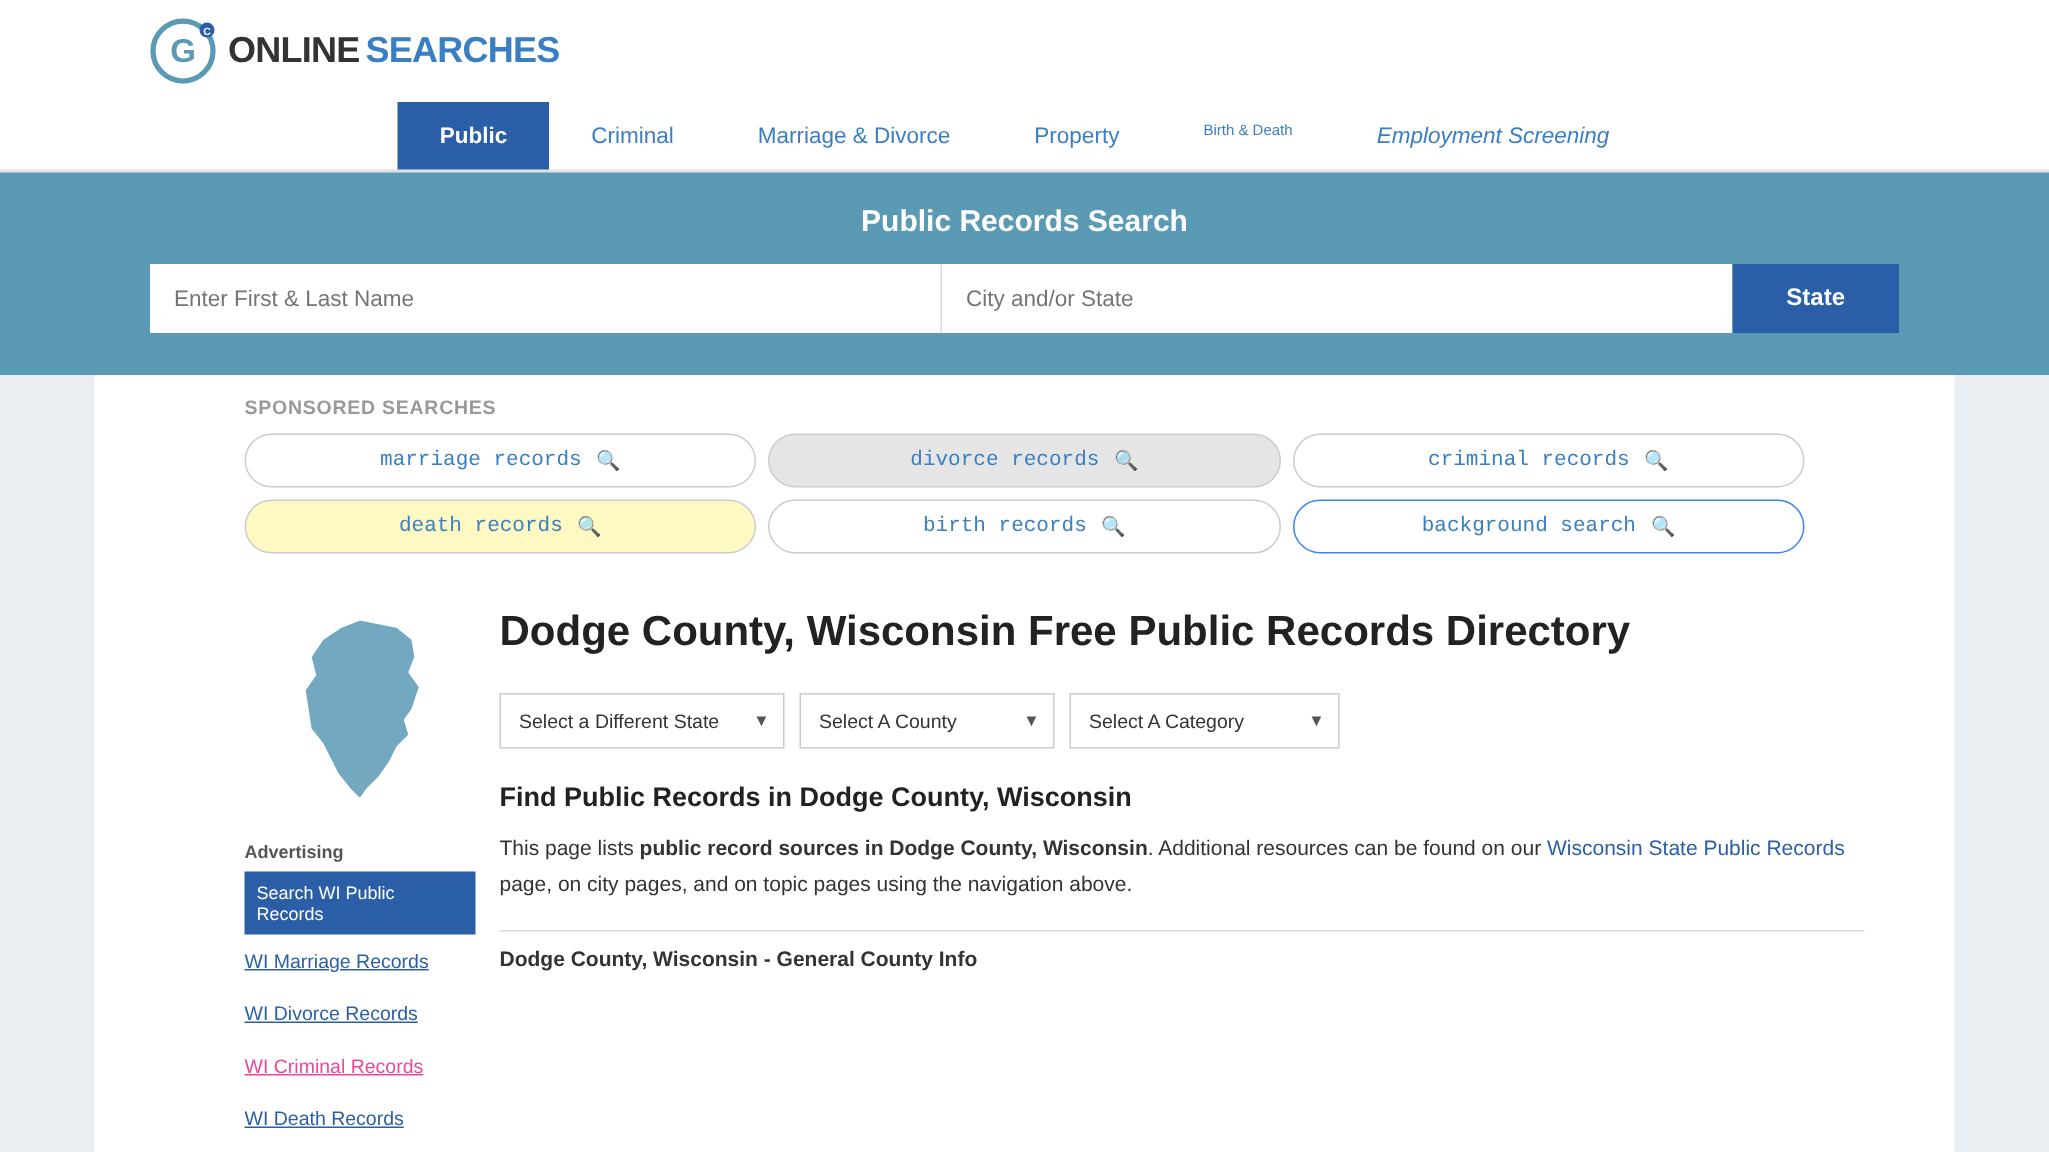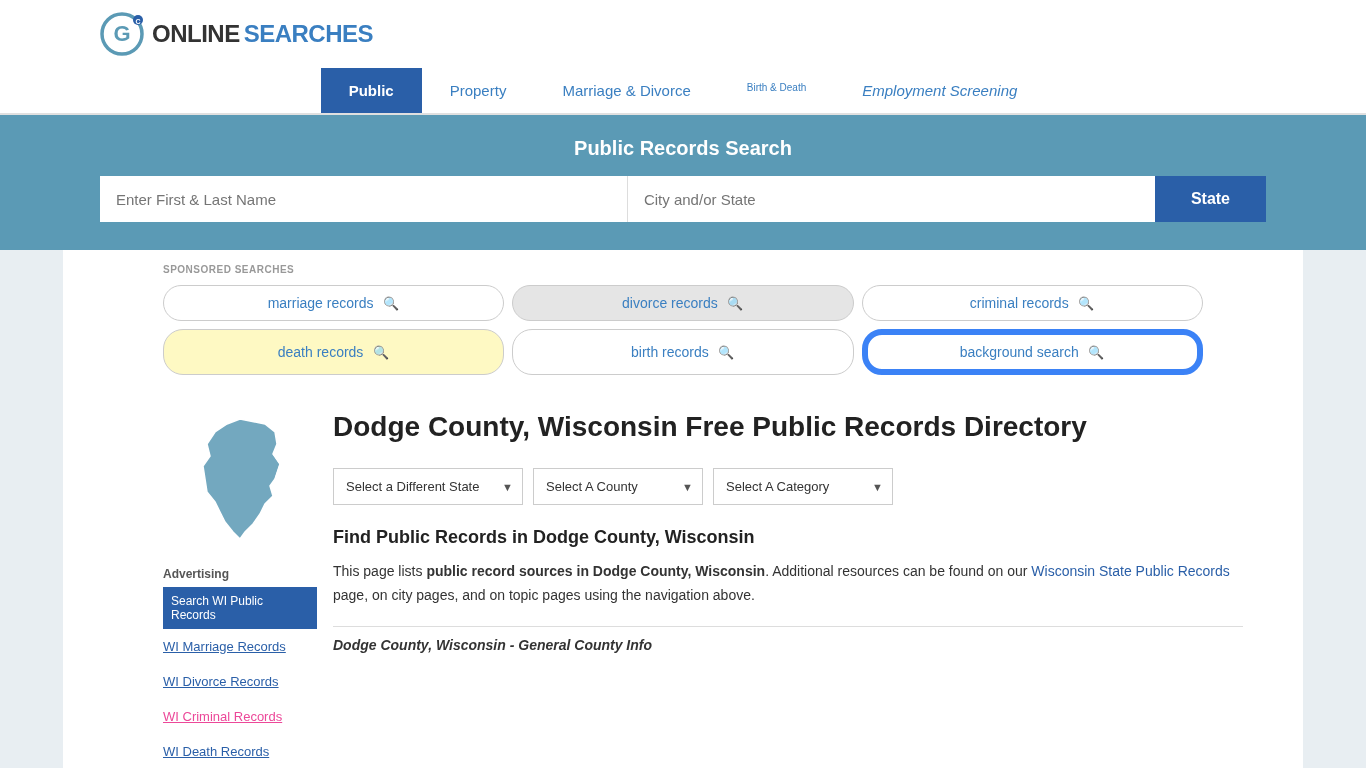--- a/index.html
+++ b/index.html
@@ -24,61 +24,62 @@
     </svg>
     <div style="display:flex; align-items:baseline; gap:0;">
       <span style="font-size:24px; font-weight:900; color:#333; letter-spacing:-0.5px;">ONLINE</span>
       <span style="font-size:24px; font-weight:900; color:#3a7fc1; letter-spacing:-0.5px; margin-left:4px;">SEARCHES</span>
     </div>
   </div>
 </div>
 
 <div style="background:#fff; display:flex; justify-content:center; border-bottom:2px solid #e0e0e0;">
   <a style="padding:14px 28px; font-size:15px; color:#fff; background:#2a5fa8; text-decoration:none; font-weight:600;">Public</a>
+  <a style="padding:14px 28px; font-size:15px; color:#3a7fc1; text-decoration:none; font-weight:500;">Criminal</a>
+  <a style="padding:14px 28px; font-size:15px; color:#3a7fc1; text-decoration:none; font-weight:500;">Marriage &amp; Divorce</a>
   <a style="padding:14px 28px; font-size:15px; color:#3a7fc1; text-decoration:none; font-weight:500;">Property</a>
-  <a style="padding:14px 28px; font-size:15px; color:#3a7fc1; text-decoration:none; font-weight:500;">Marriage &amp; Divorce</a>
   <a style="padding:14px 28px; font-size:10px; color:#3a7fc1; text-decoration:none; font-weight:500;">Birth &amp; Death</a>
   <a style="padding:14px 28px; font-size:15px; color:#3a7fc1; text-decoration:none; font-weight:500;font-style:italic;">Employment Screening</a>
 </div>
 
 <div style="background:#5b9ab5; padding:22px 100px 28px;">
   <div style="text-align:center; color:#fff; font-size:20px; font-weight:bold; margin-bottom:16px;">Public Records Search</div>
   <div style="display:flex;">
     <input type="text" style="flex: 1 1 0%; padding: 14px 16px; font-size: 15px; border-top: none; border-bottom: none; border-left: none; border-image: initial; outline: none; color: rgb(170, 170, 170); border-right: 1px solid rgb(221, 221, 221);" placeholder="Enter First &amp; Last Name">
     <input type="text" style="flex: 1 1 0%; padding: 14px 16px; font-size: 15px; border: none; outline: none; color: rgb(170, 170, 170);" placeholder="City and/or State">
     <button style="background:#2a5fa8; color:#fff; border:none; padding:14px 36px; font-size:16px; font-weight:bold; cursor:pointer;">State</button>
   </div>
 </div>
 
 <div style="background:#fff; max-width:1240px; margin:0 auto;">
 
   <div style="padding:14px 100px 14px;">
-    <div style="font-size:10px; color:#999; letter-spacing:0.5px; margin-bottom:10px; font-weight:bold;">SPONSORED SEARCHES</div>
-    <div style="display:grid; grid-template-columns:1fr 1fr 1fr; gap:8px;">
+    <div style="font-size:13px; color:#999; letter-spacing:0.5px; margin-bottom:10px; font-weight:bold;">SPONSORED SEARCHES</div>
+    <div style="display:grid; grid-template-columns:1fr 1fr 1fr; gap:8px;font-family:Liberation Mono, monospace;">
       <div style="border:1px solid #ccc; border-radius:20px; padding:9px 20px; font-size:14px; color:#3a7fc1; display:flex; align-items:center; justify-content:center; gap:10px; cursor:pointer; background:#fff;">
         <span>marriage records</span>
         <span style="color:#555; font-size:13px;">🔍</span>
       </div>
       <div style="border:1px solid #ccc; border-radius:20px; padding:9px 20px; font-size:14px; color:#3a7fc1; display:flex; align-items:center; justify-content:center; gap:10px; cursor:pointer; background:#e5e5e5;">
         <span>divorce records</span>
         <span style="color:#555; font-size:13px;">🔍</span>
       </div>
       <div style="border:1px solid #ccc; border-radius:20px; padding:9px 20px; font-size:14px; color:#3a7fc1; display:flex; align-items:center; justify-content:center; gap:10px; cursor:pointer; background:#fff;">
         <span>criminal records</span>
         <span style="color:#555; font-size:13px;">🔍</span>
       </div>
       <div style="border:1px solid #ccc; border-radius:20px; padding:9px 20px; font-size:14px; color:#3a7fc1; display:flex; align-items:center; justify-content:center; gap:10px; cursor:pointer; background:#fef9c3;">
         <span>death records</span>
         <span style="color:#555; font-size:13px;">🔍</span>
       </div>
       <div style="border:1px solid #ccc; border-radius:20px; padding:9px 20px; font-size:14px; color:#3a7fc1; display:flex; align-items:center; justify-content:center; gap:10px; cursor:pointer; background:#fff;">
         <span>birth records</span>
         <span style="color:#555; font-size:13px;">🔍</span>
       </div>
-      <div style="border:6px solid #3b82f6; border-radius:20px; padding:9px 20px; font-size:14px; color:#3a7fc1; display:flex; align-items:center; justify-content:center; gap:10px; cursor:pointer; background:#fff;">
+      <div style="border:1px solid #3b82f6; border-radius:20px; padding:9px 20px; font-size:14px; color:#3a7fc1; display:flex; align-items:center; justify-content:center; gap:10px; cursor:pointer; background:#fff;">
         <span>background search</span>
         <span style="color:#555; font-size:13px;">🔍</span>
       </div>
     </div>
   </div>
 
   <div style="display:flex; padding:0 60px 20px 100px; gap:0;">
 
     <div style="width:170px; min-width:170px; padding-top:20px; padding-right:16px;">
 
@@ -125,19 +126,19 @@
           </select>
           <span style="position:absolute; right:10px; top:50%; transform:translateY(-50%); font-size:11px; color:#555; pointer-events:none;">▼</span>
         </div>
       </div>
 
       <h2 style="font-size:18px; font-weight:bold; color:#222; margin-bottom:12px;">Find Public Records in Dodge County, Wisconsin</h2>
       <p style="font-size:14px; color:#333; line-height:1.7;">
         <span>This page lists </span><strong>public record sources in Dodge County, Wisconsin</strong><span>. Additional resources can be found on our </span><a style="color:#2a5fa8;">Wisconsin State Public Records</a><span> page, on city pages, and on topic pages using the navigation above.</span>
       </p>
 
-      <div style="margin-top:18px; border-top:1px solid #ddd; padding-top:10px;font-style:italic;">
+      <div style="margin-top:18px; border-top:1px solid #ddd; padding-top:10px;">
         <span style="font-size:14px; font-weight:bold; color:#333;">Dodge County, Wisconsin - General County Info</span>
       </div>
     </div>
 
   </div>
 </div>
 
 </body></html>

